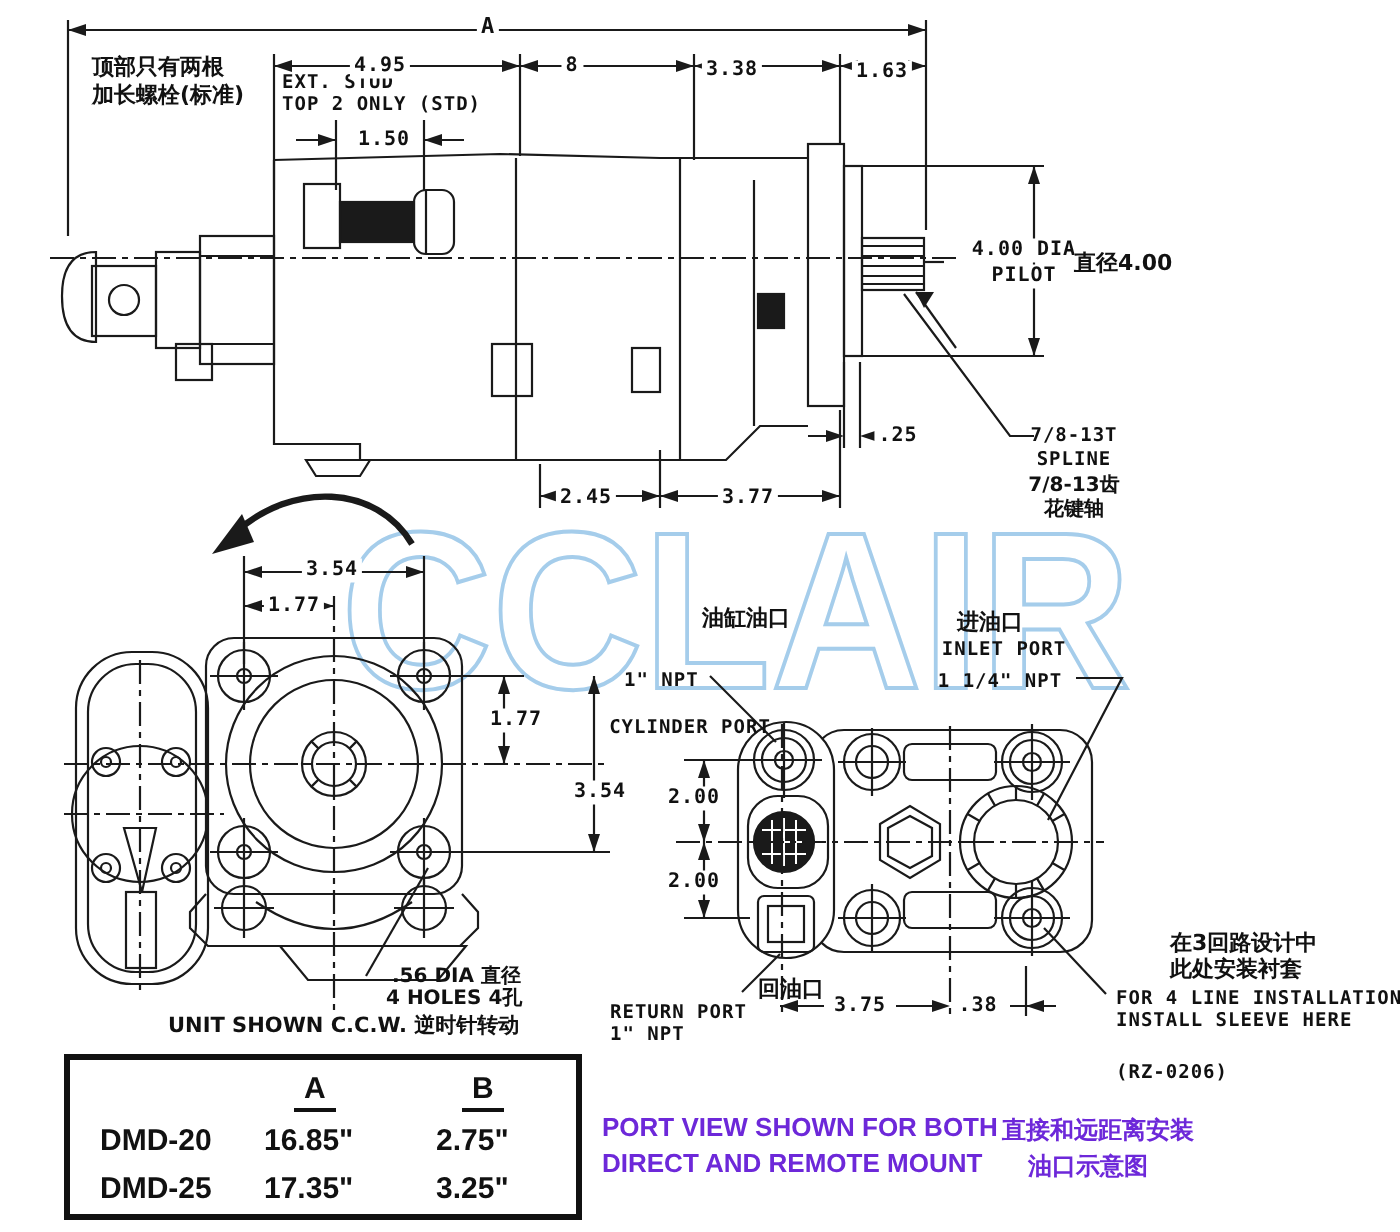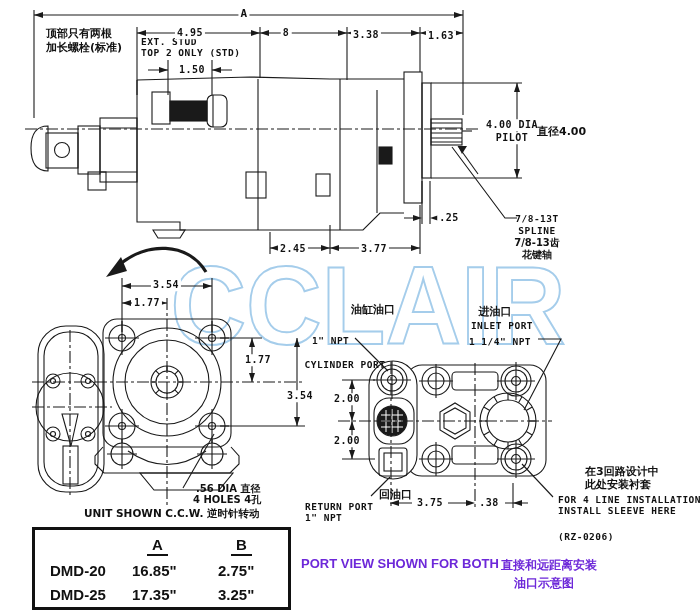--- a/index.html
+++ b/index.html
@@ -297,16 +297,17 @@
   <span class="thu" style="left:196px;top:6px;">B</span>
   <span style="left:15px;top:32px;">DMD-20</span>
   <span style="left:97px;top:32px;">16.85"</span>
   <span style="left:183px;top:32px;">2.75"</span>
   <span style="left:15px;top:56px;">DMD-25</span>
   <span style="left:97px;top:56px;">17.35"</span>
   <span style="left:183px;top:56px;">3.25"</span>
 </div>
 
 <span class="foot" style="left:301px;top:556px;">PORT VIEW SHOWN FOR BOTH</span>
+<span class="foot" style="left:301px;top:574px;">DIRECT AND REMOTE MOUNT</span>
 <span class="foot footcn" style="left:501px;top:557px;">直接和远距离安装</span>
 <span class="foot footcn" style="left:514px;top:575px;">油口示意图</span>
 
 </div>
 
 </body></html>

